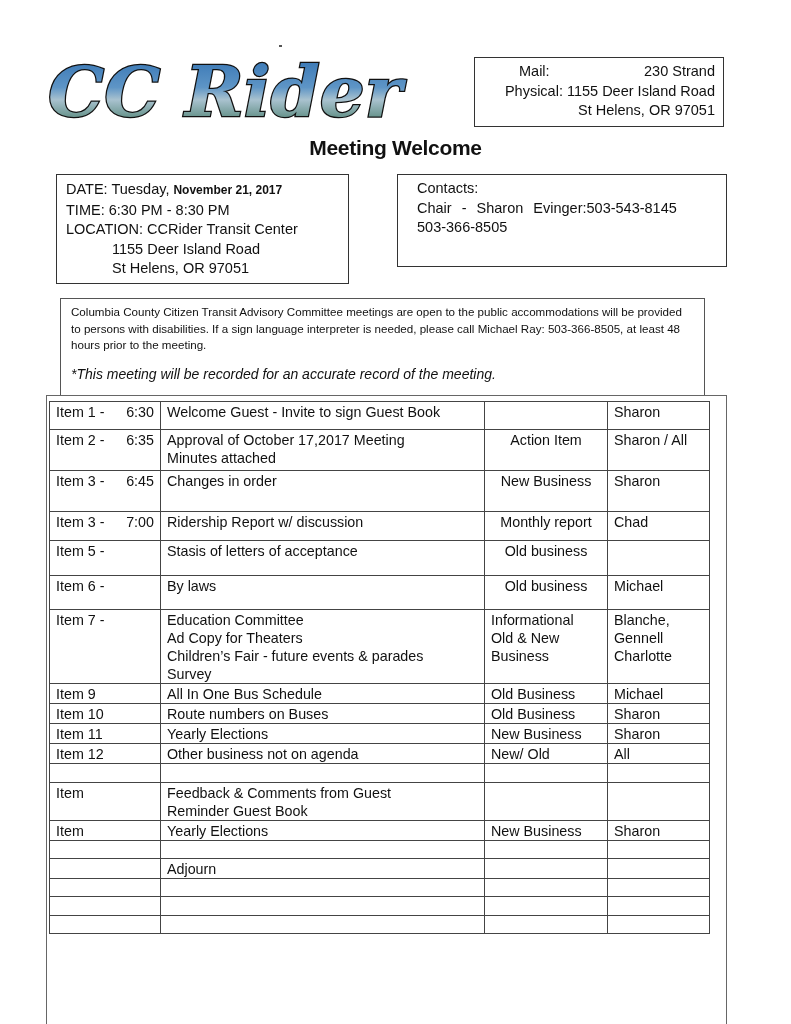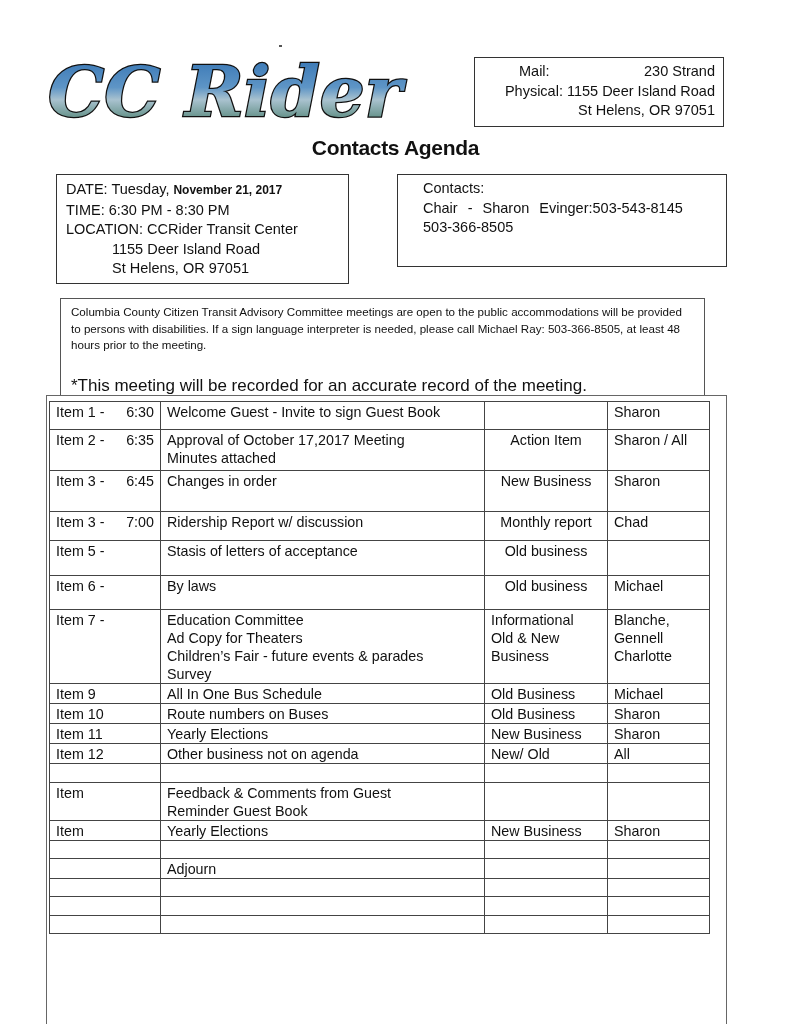--- a/index.html
+++ b/index.html
@@ -23,30 +23,30 @@
            font-size:21px; letter-spacing:-0.3px; }
 
   
   .datebox { left:56px; top:174px; width:293px; height:110px; border:1.5px solid #333;
              box-sizing:border-box; font-size:14.5px; line-height:19.5px; padding:5px 9px; }
   .datebox .date-bold { font-weight:bold; font-size:12px; }
   .datebox .indent { padding-left:46px; }
 
   
   .contacts { left:397px; top:174px; width:330px; height:93px; border:1.5px solid #333;
-              box-sizing:border-box; font-size:14.5px; line-height:19.5px; padding:4px 25px; }
+              box-sizing:border-box; font-size:14.5px; line-height:19.5px; padding:4px 19px; }
   .contacts .row { display:flex; }
   .contacts .row .nm { word-spacing:6px; }
   .contacts .row.admin .nm { word-spacing:0; }
 
   
   .notice { left:60px; top:298px; width:645px; height:98px; border:1.5px solid #555;
             border-bottom:none; box-sizing:border-box; font-size:11.6px; line-height:16.5px;
             padding:5px 10px; }
-  .notice .rec { font-size:17px; margin-top:24px; }
+  .notice .rec { font-style:italic; font-size:14px; margin-top:12px; }
 
   
   .frame { left:46px; top:395px; width:681px; height:640px; border:1.5px solid #666;
            box-sizing:border-box; }
 
   
   table.agenda { position:absolute; left:49px; top:401px; border-collapse:collapse;
                  font-size:14.3px; }
   table.agenda td { border:1.3px solid #444; padding:1px 6px 0 6px; vertical-align:top;
                     line-height:18px; box-sizing:border-box; white-space:nowrap; }
@@ -77,21 +77,21 @@
 
 <div class="abs addr">
   <div class="row">
     <span style="padding-left:36px">Mail:</span>
     <span>230 Strand</span>
   </div>
   <div class="r2">Physical: 1155 Deer Island Road</div>
   <div class="r3">St Helens, OR 97051</div>
 </div>
 
-<div class="abs title">Contacts Agenda</div>
+<div class="abs title">Meeting Welcome</div>
 
 <div class="abs datebox">
   <div><span>DATE: Tuesday, </span><span class="date-bold">November 21, 2017</span></div>
   <div>TIME: 6:30 PM - 8:30 PM</div>
   <div>LOCATION: CCRider Transit Center</div>
   <div class="indent">1155 Deer Island Road</div>
   <div class="indent">St Helens, OR 97051</div>
 </div>
 
 <div class="abs contacts">

